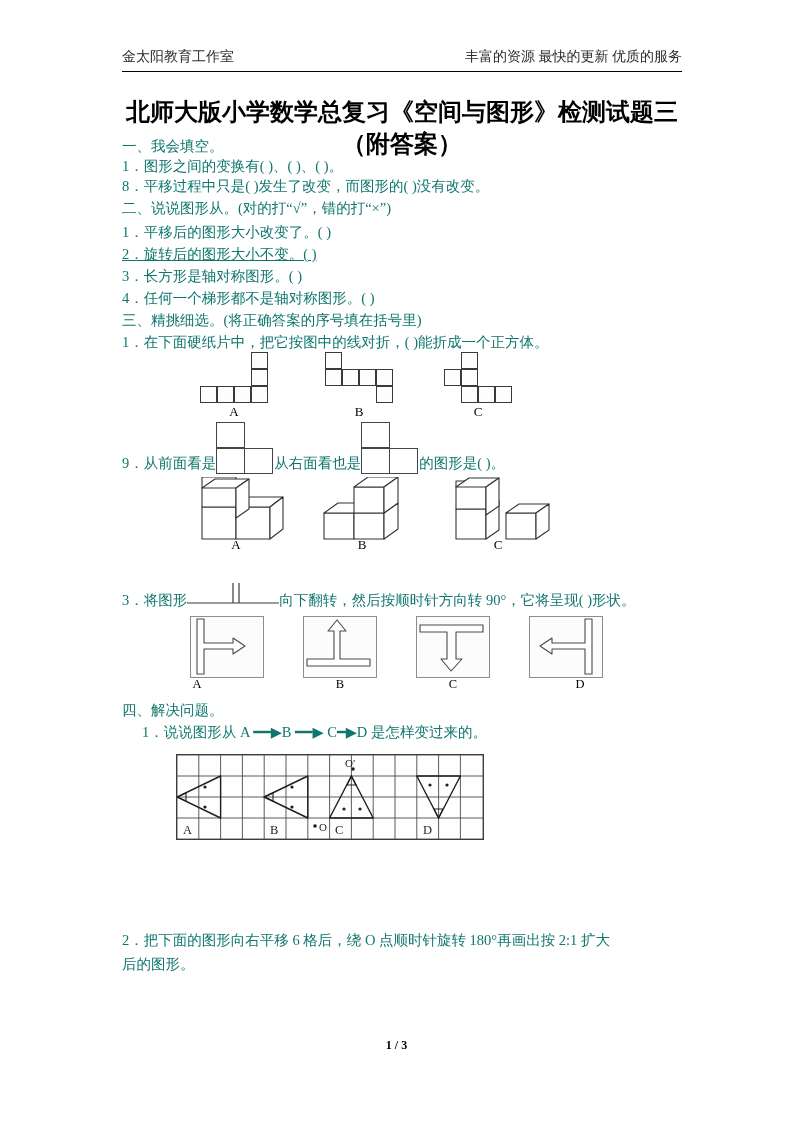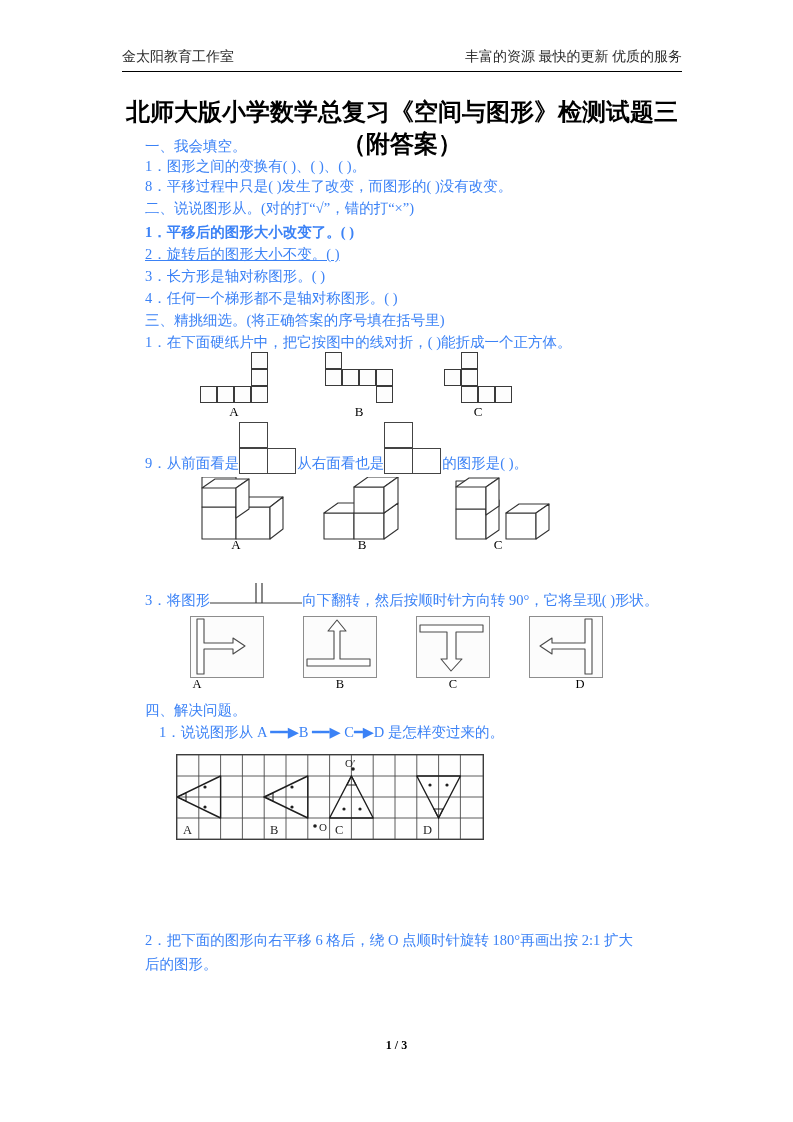--- a/index.html
+++ b/index.html
@@ -57,22 +57,21 @@
     letter-spacing: 0px;
     font-family: "Liberation Sans", "DejaVu Sans", sans-serif;
   }
 
   
   .ln {
     position: absolute;
     font-size: 14.5px;
     line-height: 20px;
     white-space: nowrap;
-    color: #3b82f6;
-    margin-left: 23px;
+    color: #0f766e;
   }
 
   
   .inline-fig {
     display: inline-block;
     vertical-align: baseline;
     position: relative;
   }
 
   
@@ -185,21 +184,21 @@
   </div>
   <div class="runhead-rule"></div>
 
   <div class="doc-title">北师大版小学数学总复习《空间与图形》检测试题三（附答案）</div>
 
   <div class="ln" style="left:122px; top:136px;">一、我会填空。</div>
   <div class="ln" style="left:122px; top:156px;">1．图形之间的变换有(        )、(        )、(        )。</div>
   <div class="ln" style="left:122px; top:176px;">8．平移过程中只是(        )发生了改变，而图形的(               )没有改变。</div>
 
   <div class="ln" style="left:122px; top:198px;">二、说说图形从。(对的打“√”，错的打“×”)</div>
-  <div class="ln" style="left:122px; top:222px;font-weight:bold;">1．平移后的图形大小改变了。(          )</div>
+  <div class="ln" style="left:122px; top:222px;">1．平移后的图形大小改变了。(          )</div>
   <div class="ln" style="left:122px; top:244px;text-decoration:underline;">2．旋转后的图形大小不变。(          )</div>
   <div class="ln" style="left:122px; top:266px;">3．长方形是轴对称图形。(          )</div>
   <div class="ln" style="left:122px; top:288px;">4．任何一个梯形都不是轴对称图形。(          )</div>
 
   <div class="ln" style="left:122px; top:310px;">三、精挑细选。(将正确答案的序号填在括号里)</div>
   <div class="ln" style="left:122px; top:332px;">1．在下面硬纸片中，把它按图中的线对折，(        )能折成一个正方体。</div>
 
   <div class="nets-row">
 
     <div class="net-group" style="left:78px; top:0px; width:80px; height:62px;">
@@ -352,21 +351,21 @@
       <svg width="72" height="60" viewBox="0 0 72 60">
         <g fill="#ffffff" stroke="#4a4a4a" stroke-width="1.1" stroke-linejoin="round">
           <path d="M62,2 L55,2 L55,26 L22,26 L22,21 L10,29 L22,37 L22,32 L55,32 L55,57 L62,57 Z"></path>
         </g>
       </svg>
       <div class="tbox-label" style="left:40px; top:60px;">D</div>
     </div>
   </div>
 
   <div class="ln" style="left:122px; top:700px;">四、解决问题。</div>
-  <div class="ln" style="left:136px; top:722px;">1．说说图形从 A ━━▶B ━━▶ C━▶D 是怎样变过来的。</div>
+  <div class="ln" style="left:142px; top:722px;">1．说说图形从 A ━━▶B ━━▶ C━▶D 是怎样变过来的。</div>
 
   <div class="gridfig">
     <svg width="306" height="84" viewBox="0 0 306 84">
 
       <g stroke="#4a4a4a" stroke-width="0.9" fill="none">
         <line x1="0" y1="0" x2="306" y2="0"></line>
         <line x1="0" y1="21" x2="306" y2="21"></line>
         <line x1="0" y1="42" x2="306" y2="42"></line>
         <line x1="0" y1="63" x2="306" y2="63"></line>
         <line x1="0" y1="84" x2="306" y2="84"></line>

